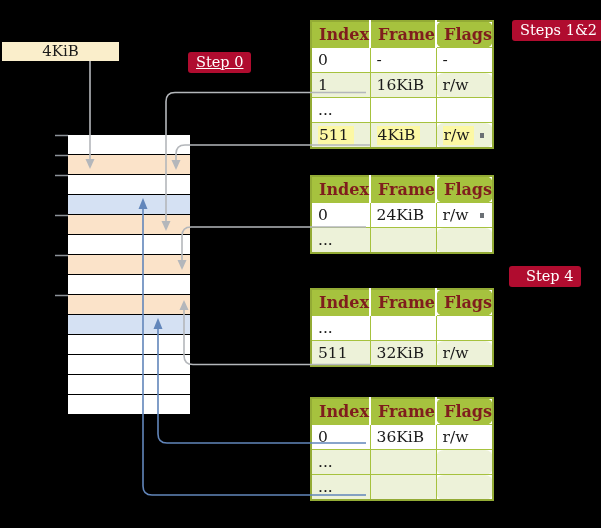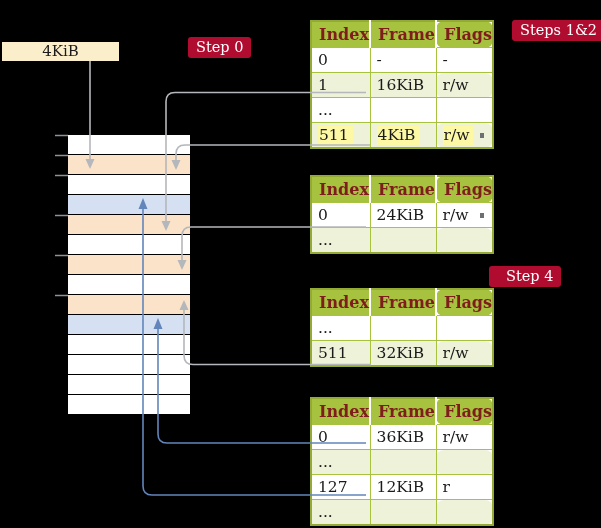--- a/index.html
+++ b/index.html
@@ -10,24 +10,24 @@
   
   .kib-box{
     position:absolute;left:2px;top:42px;width:117px;height:19px;
     background:var(--box-bg,#faeecb);color:#1a1a1a;font-size:15px;line-height:19px;text-align:center;
   }
   
   .step-label{
     position:absolute;background:var(--label-bg,#b00c2f);color:var(--label-text,#fff);
     font-size:14.5px;line-height:18px;padding:1px 8px 2px;border-radius:3px;white-space:nowrap;
   }
-  .step0{left:188px;top:37px;}
+  .step0{left:188px;top:52px;text-decoration:underline;}
   .steps12{left:512px;top:20px;}
   .step3{left:520px;top:157px;}
-  .step4{left:489px;top:266px;padding-left:17px;}
+  .step4{left:509px;top:266px;padding-left:17px;}
   
   .memory{position:absolute;left:68px;top:135px;width:122px;}
   .mem-row{height:19px;border-bottom:1px solid #000;}
   .mem-row.free{background:var(--mem-free,#fff);}
   .mem-row.pagetable{background:var(--mem-pagetable,#fbe3c9);}
   .mem-row.page{background:var(--mem-page,#d5e1f3);}
   
   table.pt{
     position:absolute;border-collapse:collapse;background:#fff;
     border:2px solid var(--table-border,#93ab35);
@@ -175,25 +175,20 @@
         <tr>
           <td>0</td>
           <td>36KiB</td>
           <td>r/w</td>
         </tr>
         <tr class="shade">
           <td>...</td>
           <td></td>
           <td></td>
         </tr>
-        <tr>
-          <td>127</td>
-          <td>12KiB</td>
-          <td>r</td>
-        </tr>
         <tr class="shade">
           <td>...</td>
           <td></td>
           <td></td>
         </tr>
       </tbody>
     </table>
 
   <svg class="overlay" width="601" height="528" viewBox="0 0 601 528">
 

